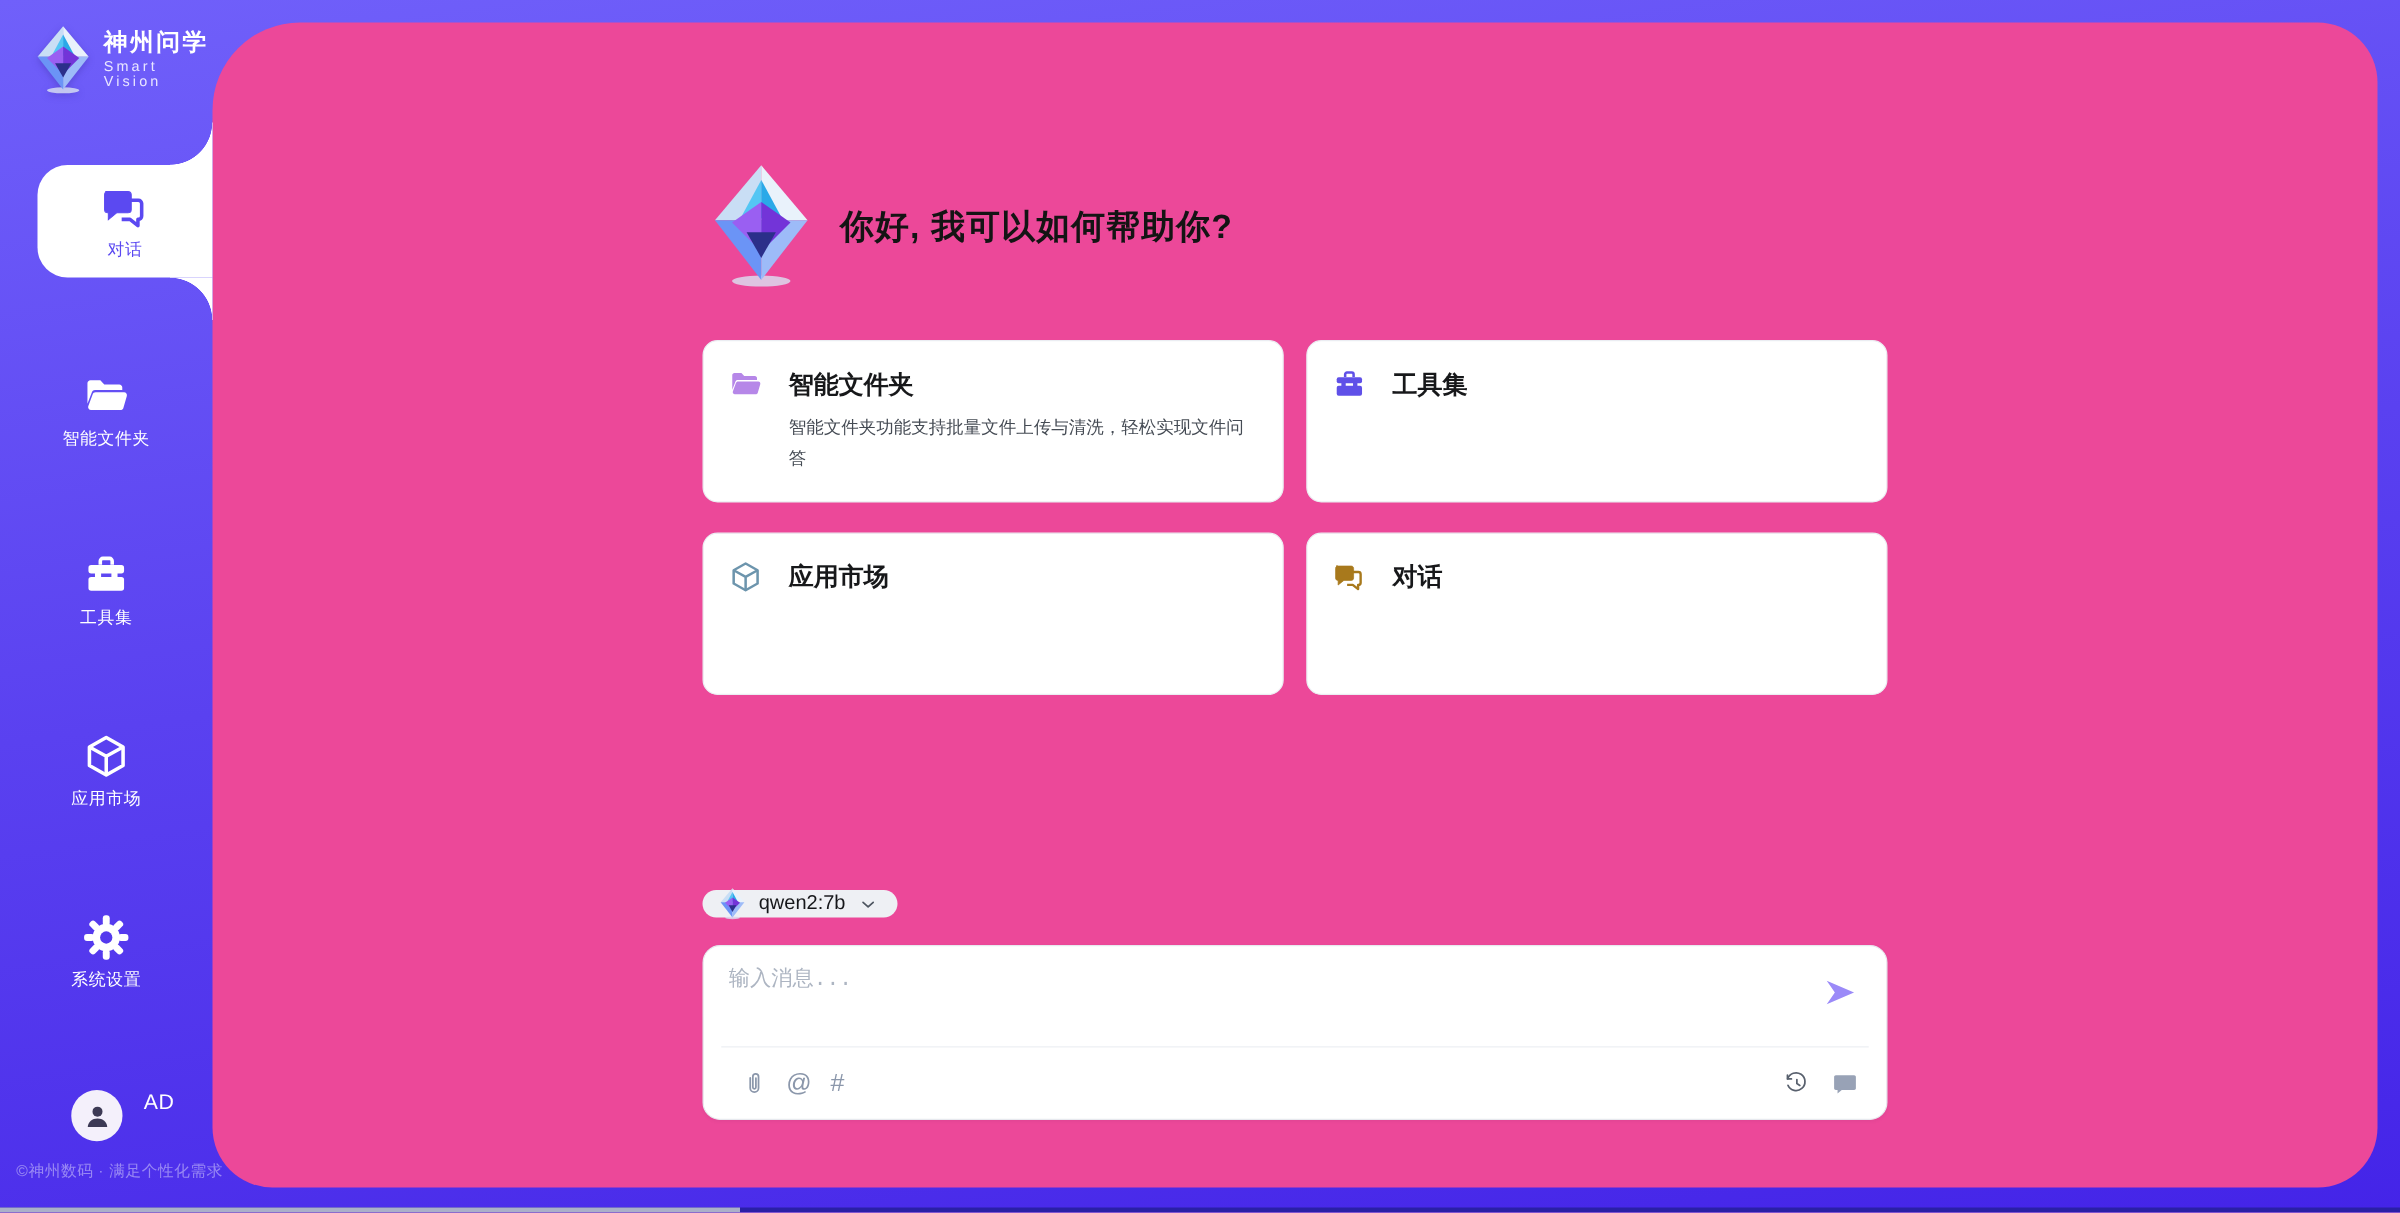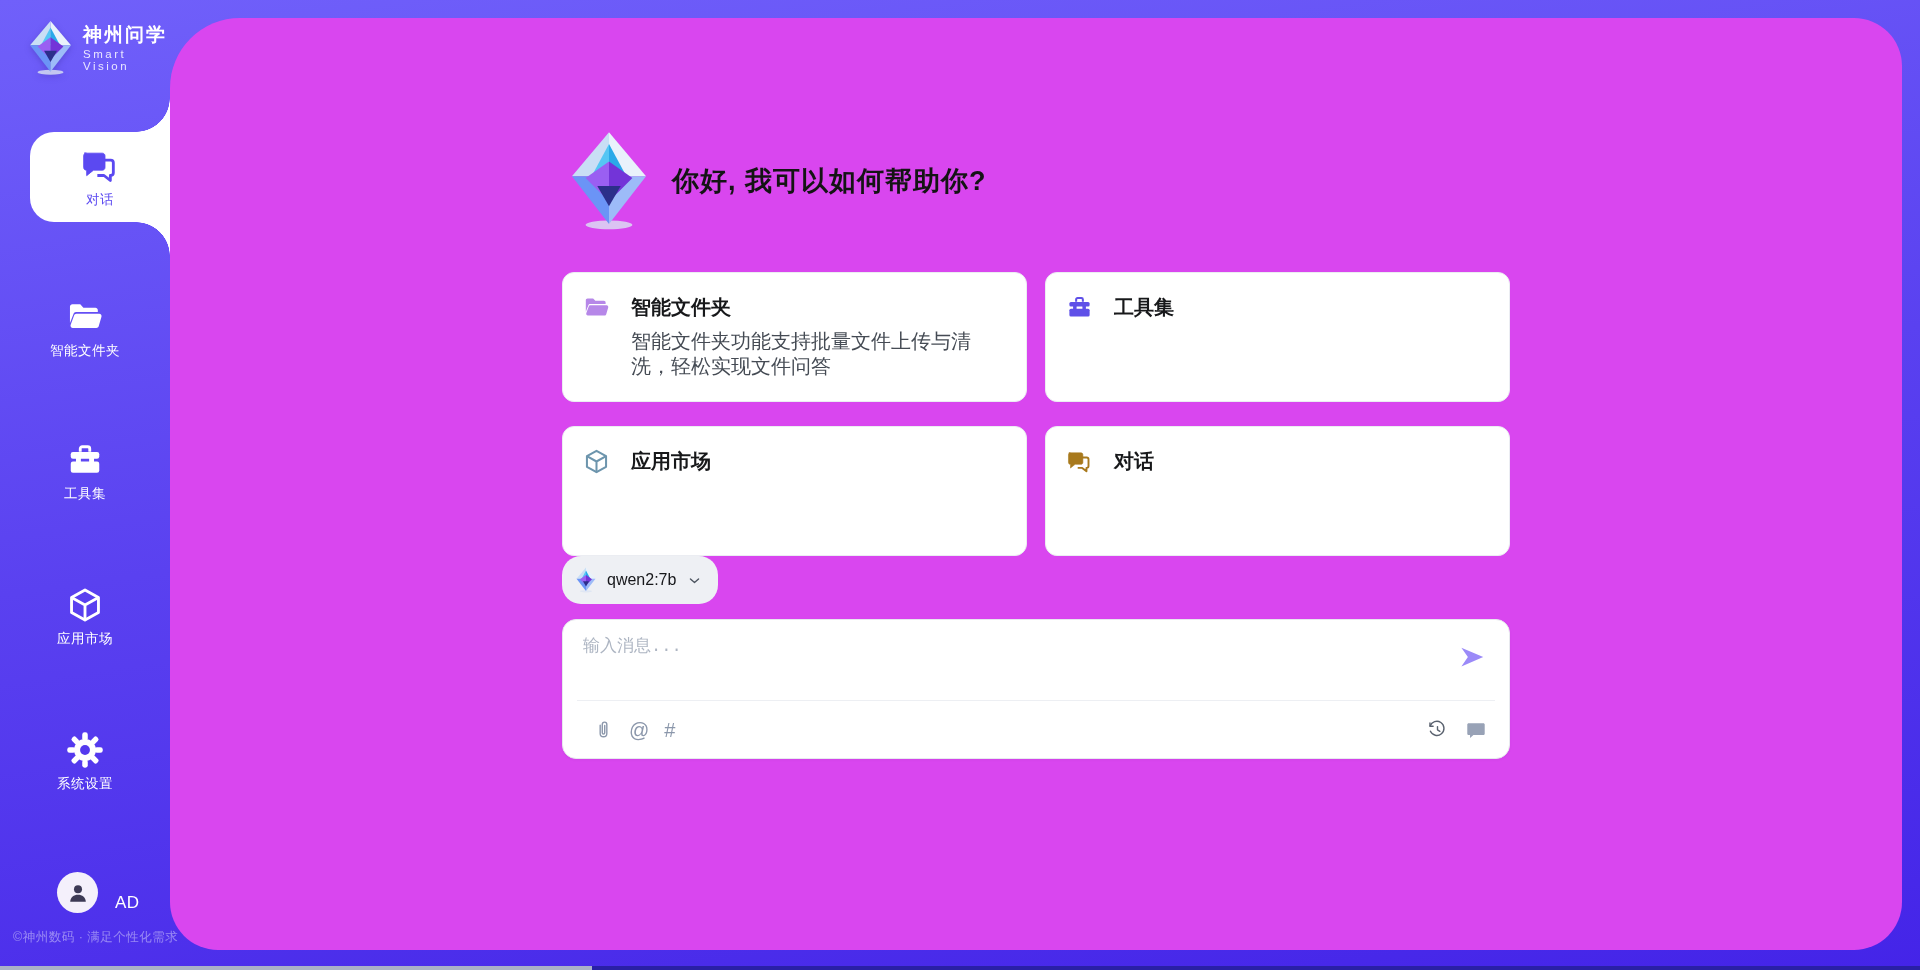--- a/index.html
+++ b/index.html
@@ -6,21 +6,21 @@
   html,body { width:1920px; height:970px; overflow:hidden; }
   body {
     font-family:"Liberation Sans","DejaVu Sans",sans-serif;
     background:linear-gradient(172deg,#7060fa 0%,#5a41f0 48%,#4424e8 100%);
     position:relative; color:#1a1a1a;
   }
 
   
   .panel {
     position:absolute; left:170px; top:18px; right:18px; bottom:20px;
-    background:#d946ef; border-radius:70px 48px 48px 48px;
+    background:#ec4899; border-radius:70px 48px 48px 48px;
   }
   .content { width:948px; margin:0 auto; padding-top:112px; }
 
   
   .sidebar { position:absolute; left:0; top:0; width:176px; height:100%; }
   .brand { position:absolute; left:28px; top:20px; display:flex; align-items:center; gap:10px; }
   .brand-gem { width:46px; height:56px; filter:drop-shadow(0 2px 3px rgba(30,20,120,.25)); }
   .brand-name { color:#fff; font-size:19px; font-weight:700; letter-spacing:2px; line-height:1.15; }
   .brand-sub { color:#e9e6ff; font-size:11.5px; letter-spacing:2.5px; font-weight:400; margin-top:2px; }
 
@@ -41,21 +41,21 @@
   .nav-item {
     position:absolute; left:0; width:170px;
     display:flex; flex-direction:column; align-items:center; gap:6px;
     color:#fff; cursor:pointer;
   }
   .nav-label { font-size:13.5px; letter-spacing:.5px; }
   .tab-active .nav-label { font-weight:500; }
   .nav-icon { width:38px; height:38px; }
   .tab-active .nav-icon { width:40px; height:40px; }
 
-  .user-row { position:absolute; left:57px; top:872px; display:flex; align-items:flex-end; gap:17px; cursor:pointer; }
+  .user-row { position:absolute; left:57px; top:872px; display:flex; align-items:flex-start; gap:17px; cursor:pointer; }
   .avatar { width:41px; height:41px; border-radius:50%; background:#f4f0fb; display:flex; align-items:center; justify-content:center; color:#3d3a55; }
   .avatar svg { width:26px; height:26px; }
   .user-name { color:#fff; font-size:17px; letter-spacing:.5px; }
   .copyright { position:absolute; left:13px; top:929px; color:rgba(255,255,255,.42); font-size:12.5px; letter-spacing:.5px; white-space:nowrap; }
 
   
   .hero { display:flex; align-items:center; gap:24px; padding-left:8px; }
   .hero-gem { width:78px; height:102px; }
   .hero-title { font-size:27px; font-weight:700; color:#141414; letter-spacing:1px; }
 
@@ -65,26 +65,26 @@
     height:130px; background:#fff; border:1px solid #ebedf2; border-radius:12px;
     padding:21px 24px 0 20px; cursor:pointer;
   }
   .card-head { display:flex; align-items:center; gap:21px; }
   .card-icon { width:27px; height:27px; flex:0 0 auto; }
   .ic-c1 { color:#b687e8; }
   .ic-c2 { color:#5f50e8; }
   .ic-c3 { color:#6d95ad; }
   .ic-c4 { color:#a8791c; }
   .card-title { font-size:20px; font-weight:700; color:#17181a; }
-  .card-desc { margin:8px 0 0 48px; font-size:20px; color:#454b54; line-height:25px; }
+  .card-desc { margin:8px 0 0 48px; font-size:14px; color:#454b54; line-height:25px; }
 
   
   .model-pill {
-    display:inline-flex; align-items:center; gap:11px;
-    height:48px; padding:0 16px 0 14px; background:#eef0f4; border-radius:19px; cursor:pointer;
+    margin-top:156px; display:inline-flex; align-items:center; gap:11px;
+    height:22px; padding:0 16px 0 14px; background:#eef0f4; border-radius:19px; cursor:pointer;
   }
   .pill-gem { width:20px; height:26px; }
   .model-name { font-size:16px; color:#16171a; }
   .pill-chev { width:15px; height:15px; color:#4d5560; }
 
   .inputbox {
     margin-top:15px; width:948px; height:140px; background:#fff;
     border:1px solid #e7e9ee; border-radius:14px; position:relative;
     box-shadow:0 1px 3px rgba(25,30,60,.04);
   }

